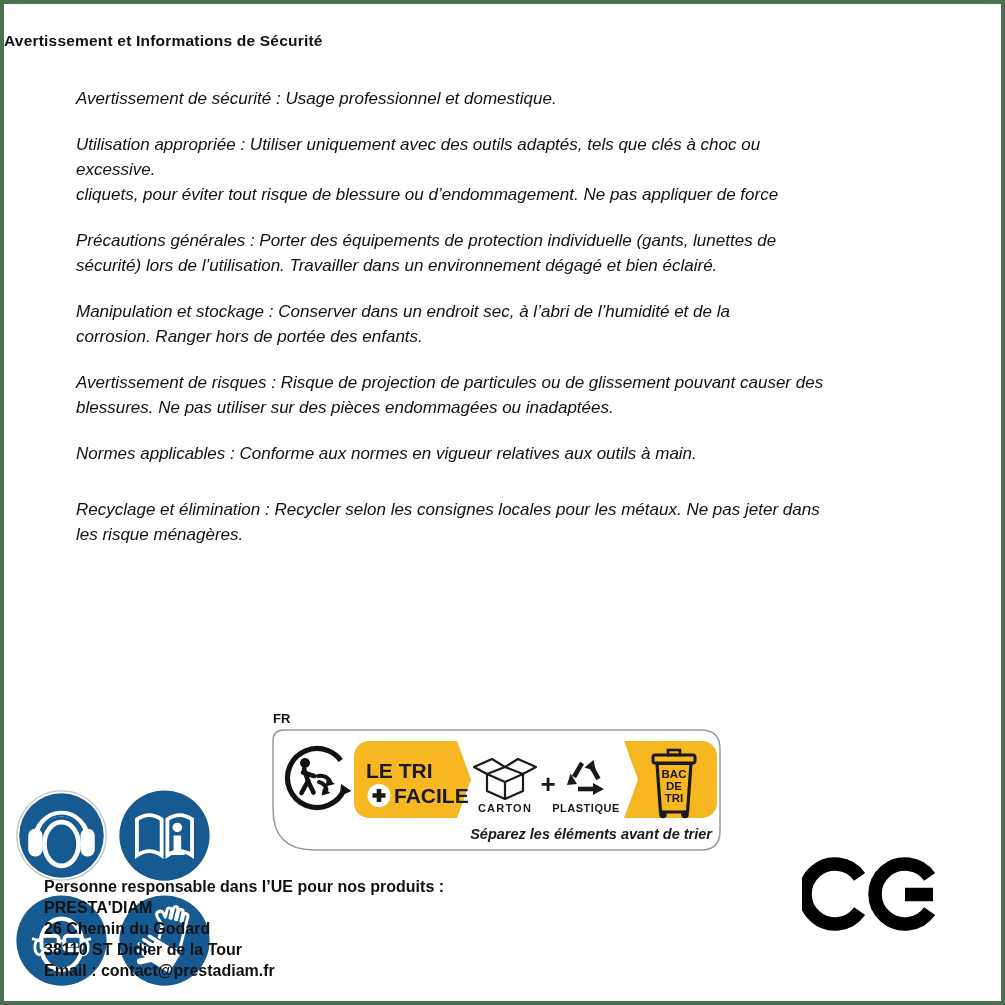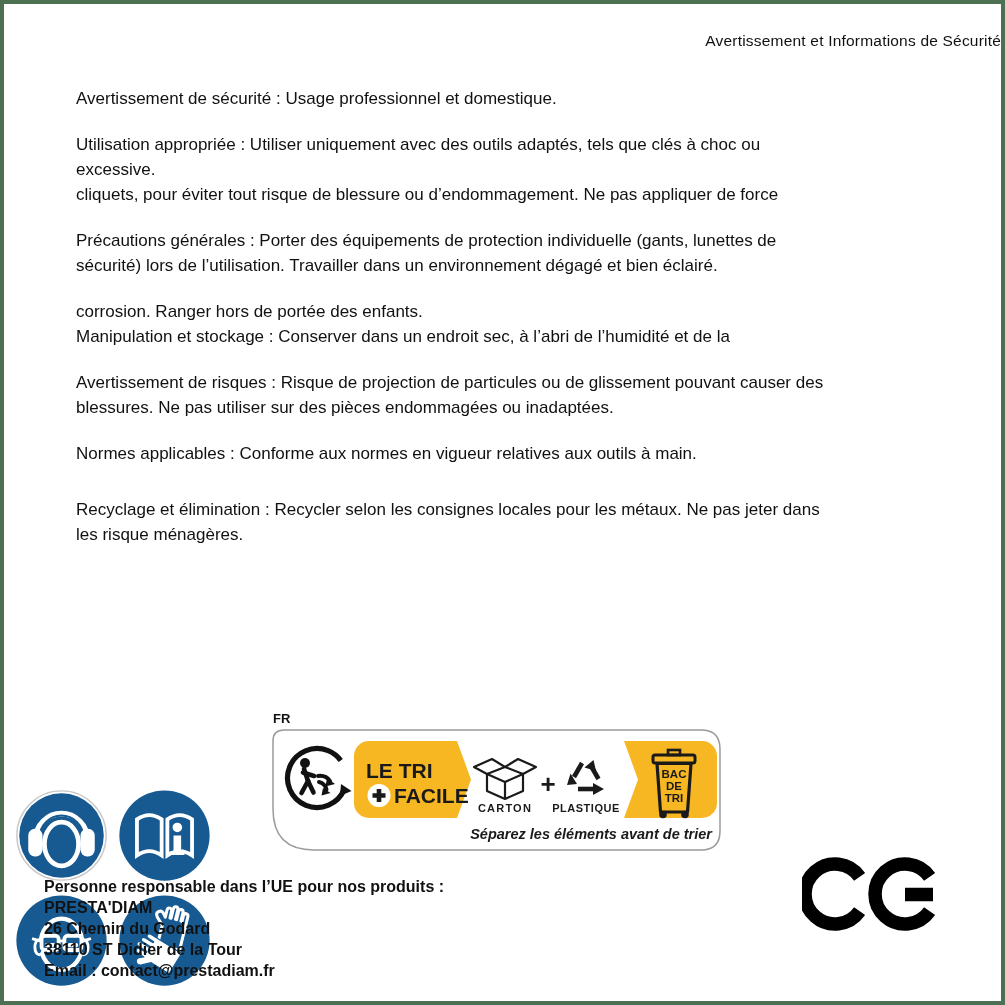--- a/index.html
+++ b/index.html
@@ -2,28 +2,28 @@
 <html><head>
 <meta charset="utf-8">
 <style>
   html,body { margin:0; padding:0; background:#fff; }
   .page {
     position:relative; width:1005px; height:1005px; background:#ffffff;
     border:4px solid #4E7052; box-sizing:border-box;
     font-family:"Liberation Sans", sans-serif; color:#111; overflow:hidden;
   }
   .doc-title {
-    position:absolute; top:28px; left:0; right:0; text-align:right;
-    font-size:15.5px; font-weight:normal; letter-spacing:0.2px;
+    position:absolute; top:28px; left:0; right:0; text-align:left;
+    font-size:15.5px; font-weight:bold; letter-spacing:0.2px;
   }
   .body-text { position:absolute; top:82px; left:72px; width:905px;
     font-size:17px; line-height:25px; }
   .body-text p { margin:0 0 21px 0; }
   .body-text p.gap-lg { margin-bottom:31px;margin-top:14px; }
-  .body-text .line { display:block; white-space:pre; }
+  .body-text .line { display:block; white-space:pre;font-style:italic; }
 
   .pictos {
     position:absolute; left:10px; top:784px;
     display:grid; grid-template-columns:95px 95px; grid-auto-rows:95px;
     column-gap:8px; row-gap:10px;
   }
   .picto { width:95px; height:95px; }
 
   .infotri { position:absolute; left:268px; top:707px; }
   .fr-code { font-size:13px; font-weight:bold; margin:0 0 3px 1px; line-height:15px; }
@@ -52,22 +52,22 @@
     <p>
         <span class="line">Utilisation appropriée : Utiliser uniquement avec des outils adaptés, tels que clés à choc ou</span>
         <span class="line">excessive.</span>
         <span class="line">cliquets, pour éviter tout risque de blessure ou d’endommagement. Ne pas appliquer de force</span>
       </p>
     <p>
         <span class="line">Précautions générales : Porter des équipements de protection individuelle (gants, lunettes de</span>
         <span class="line">sécurité) lors de l’utilisation. Travailler dans un environnement dégagé et bien éclairé.</span>
       </p>
     <p>
+        <span class="line">Manipulation et stockage : Conserver dans un endroit sec, à l’abri de l’humidité et de la</span>
         <span class="line">corrosion. Ranger hors de portée des enfants.</span>
-        <span class="line">Manipulation et stockage : Conserver dans un endroit sec, à l’abri de l’humidité et de la</span>
       </p>
     <p>
         <span class="line">Avertissement de risques : Risque de projection de particules ou de glissement pouvant causer des</span>
         <span class="line">blessures. Ne pas utiliser sur des pièces endommagées ou inadaptées.</span>
       </p>
     <p class="gap-lg">
         <span class="line">Normes applicables : Conforme aux normes en vigueur relatives aux outils à main.</span>
       </p>
     <p>
         <span class="line">Recyclage et élimination : Recycler selon les consignes locales pour les métaux. Ne pas jeter dans</span>

